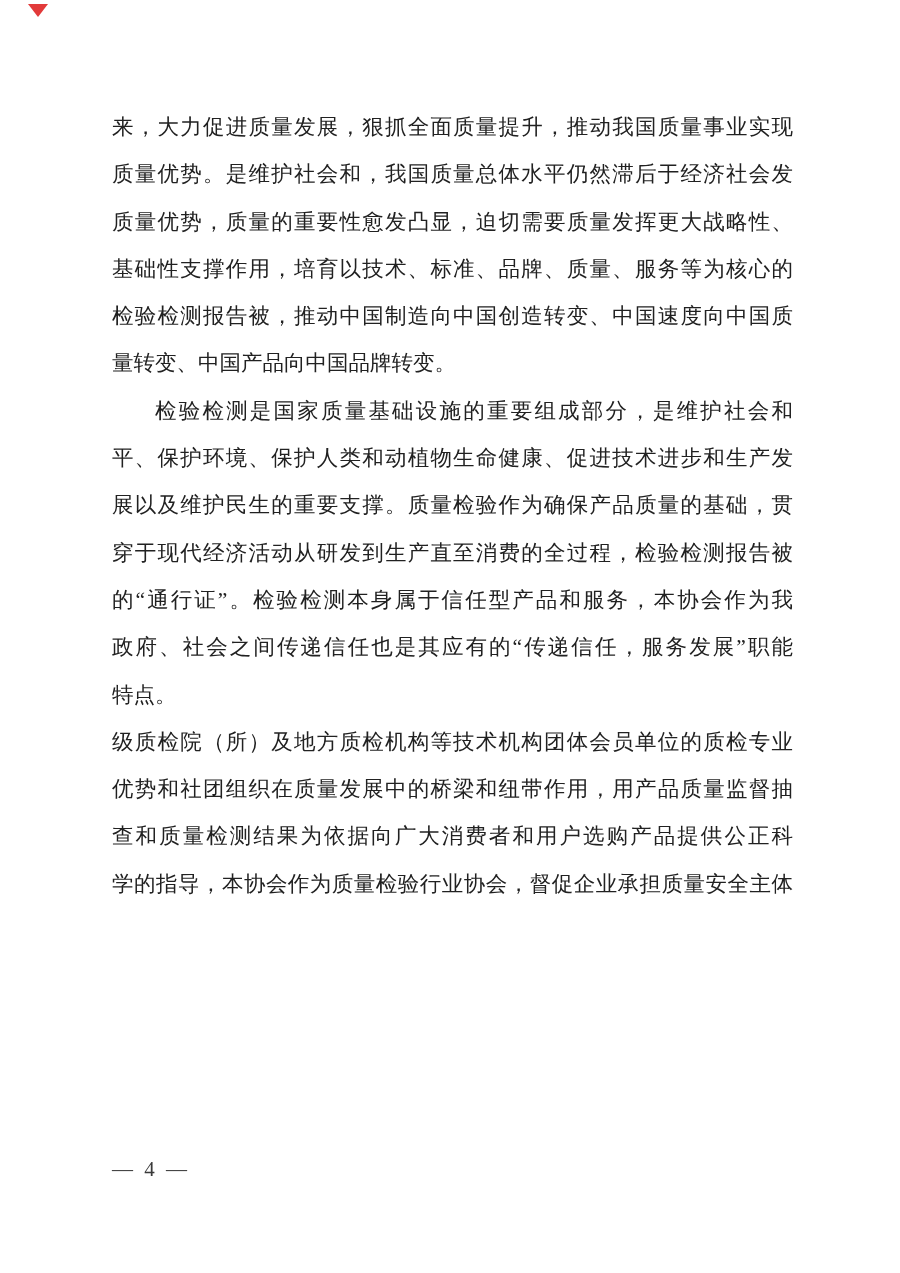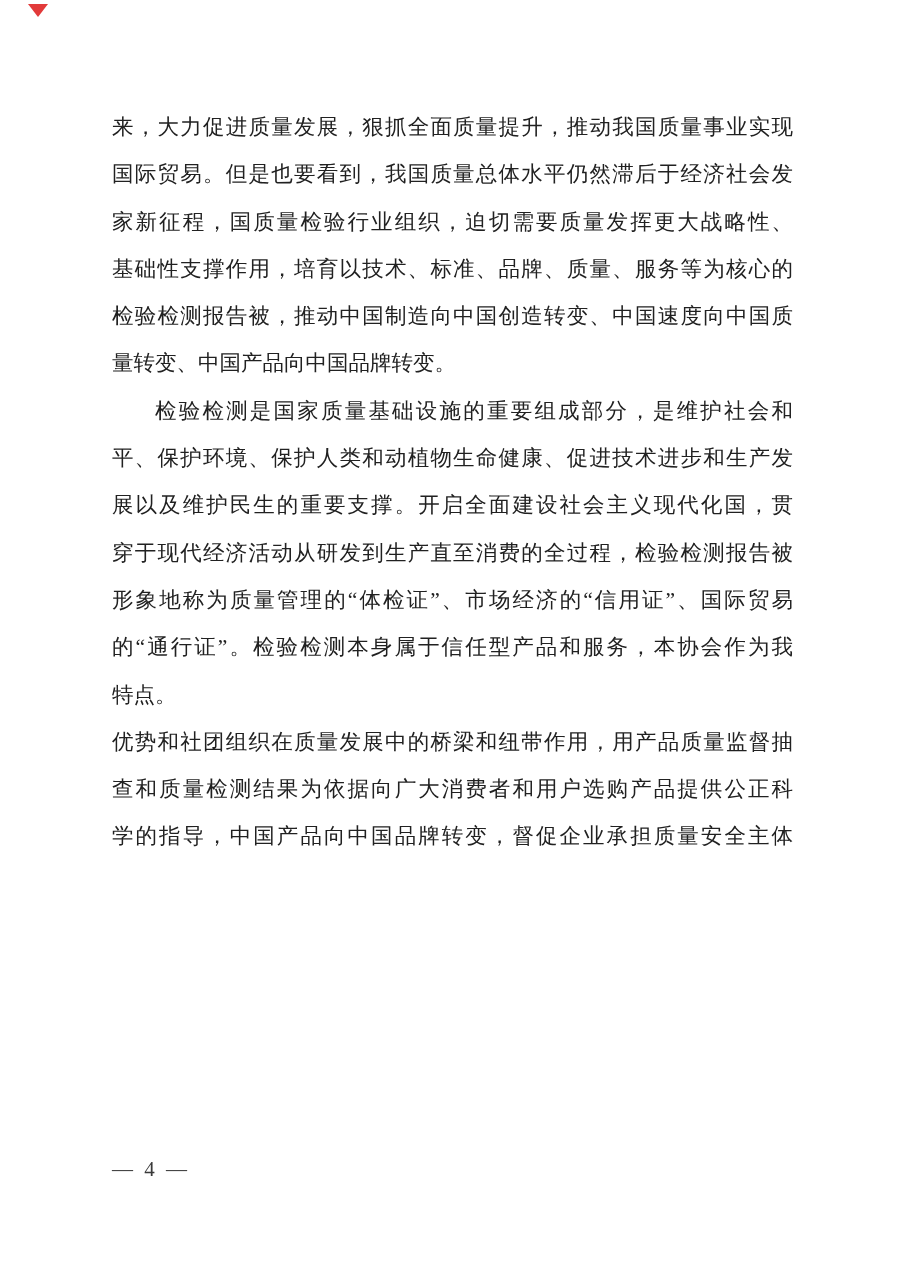--- a/index.html
+++ b/index.html
@@ -66,34 +66,35 @@
 <body>
 
 <div class="page">
 
   <div class="corner-mark left"></div>
   <div class="corner-mark right"></div>
 
   <main class="text-block">
 
     <div class="line">来，大力促进质量发展，狠抓全面质量提升，推动我国质量事业实现</div>
-    <div class="line">国际贸易。但是也要看到，我国质量总体水平仍然滞后于经济社会发</div>
-    <div class="line">家新征程，国质量检验行业组织，迫切需要质量发挥更大战略性、</div>
+    <div class="line">质量优势。是维护社会和，我国质量总体水平仍然滞后于经济社会发</div>
+    <div class="line">质量优势，质量的重要性愈发凸显，迫切需要质量发挥更大战略性、</div>
     <div class="line">基础性支撑作用，培育以技术、标准、品牌、质量、服务等为核心的</div>
     <div class="line">检验检测报告被，推动中国制造向中国创造转变、中国速度向中国质</div>
     <div class="line para-end">量转变、中国产品向中国品牌转变。</div>
 
     <div class="line indent">检验检测是国家质量基础设施的重要组成部分，是维护社会和</div>
     <div class="line">平、保护环境、保护人类和动植物生命健康、促进技术进步和生产发</div>
-    <div class="line">展以及维护民生的重要支撑。开启全面建设社会主义现代化国，贯</div>
+    <div class="line">展以及维护民生的重要支撑。质量检验作为确保产品质量的基础，贯</div>
     <div class="line">穿于现代经济活动从研发到生产直至消费的全过程，检验检测报告被</div>
-    <div class="line">形象地称为质量管理的“体检证”、市场经济的“信用证”、国际贸易</div>
     <div class="line">的“通行证”。检验检测本身属于信任型产品和服务，本协会作为我</div>
+    <div class="line">政府、社会之间传递信任也是其应有的“传递信任，服务发展”职能</div>
     <div class="line para-end">特点。</div>
 
+    <div class="line">级质检院（所）及地方质检机构等技术机构团体会员单位的质检专业</div>
     <div class="line">优势和社团组织在质量发展中的桥梁和纽带作用，用产品质量监督抽</div>
     <div class="line">查和质量检测结果为依据向广大消费者和用户选购产品提供公正科</div>
-    <div class="line">学的指导，中国产品向中国品牌转变，督促企业承担质量安全主体</div>
+    <div class="line">学的指导，本协会作为质量检验行业协会，督促企业承担质量安全主体</div>
   </main>
 
   <footer class="page-number">— 4 —</footer>
 
 </div>
 
 </body></html>

